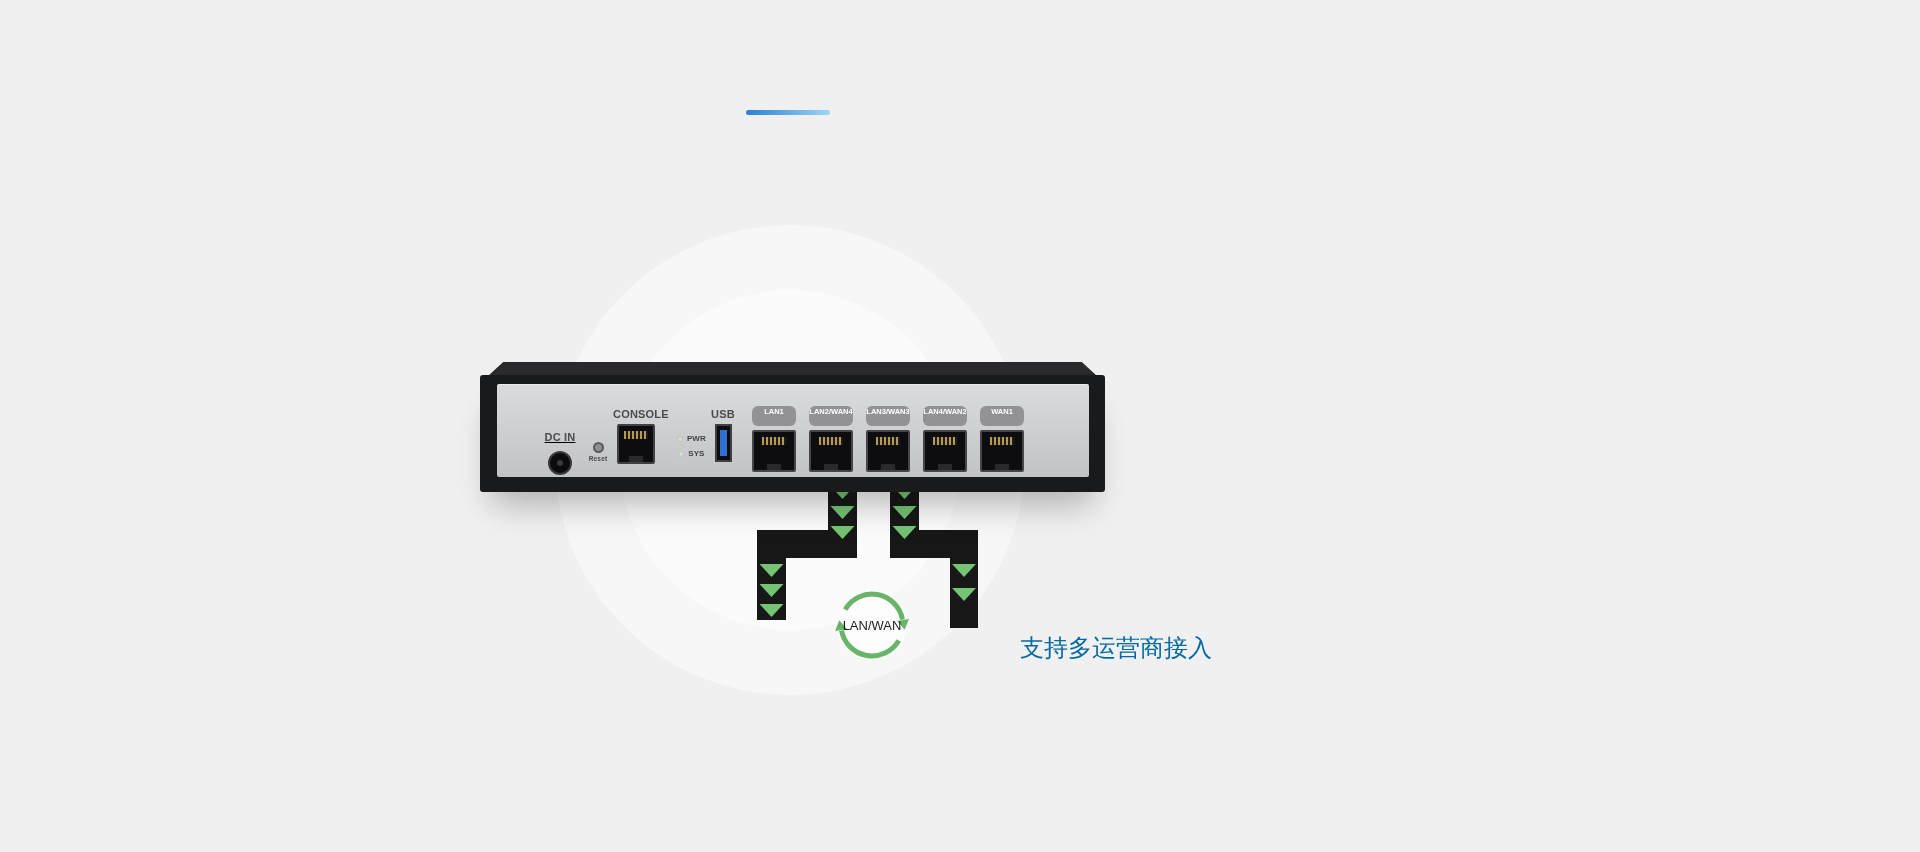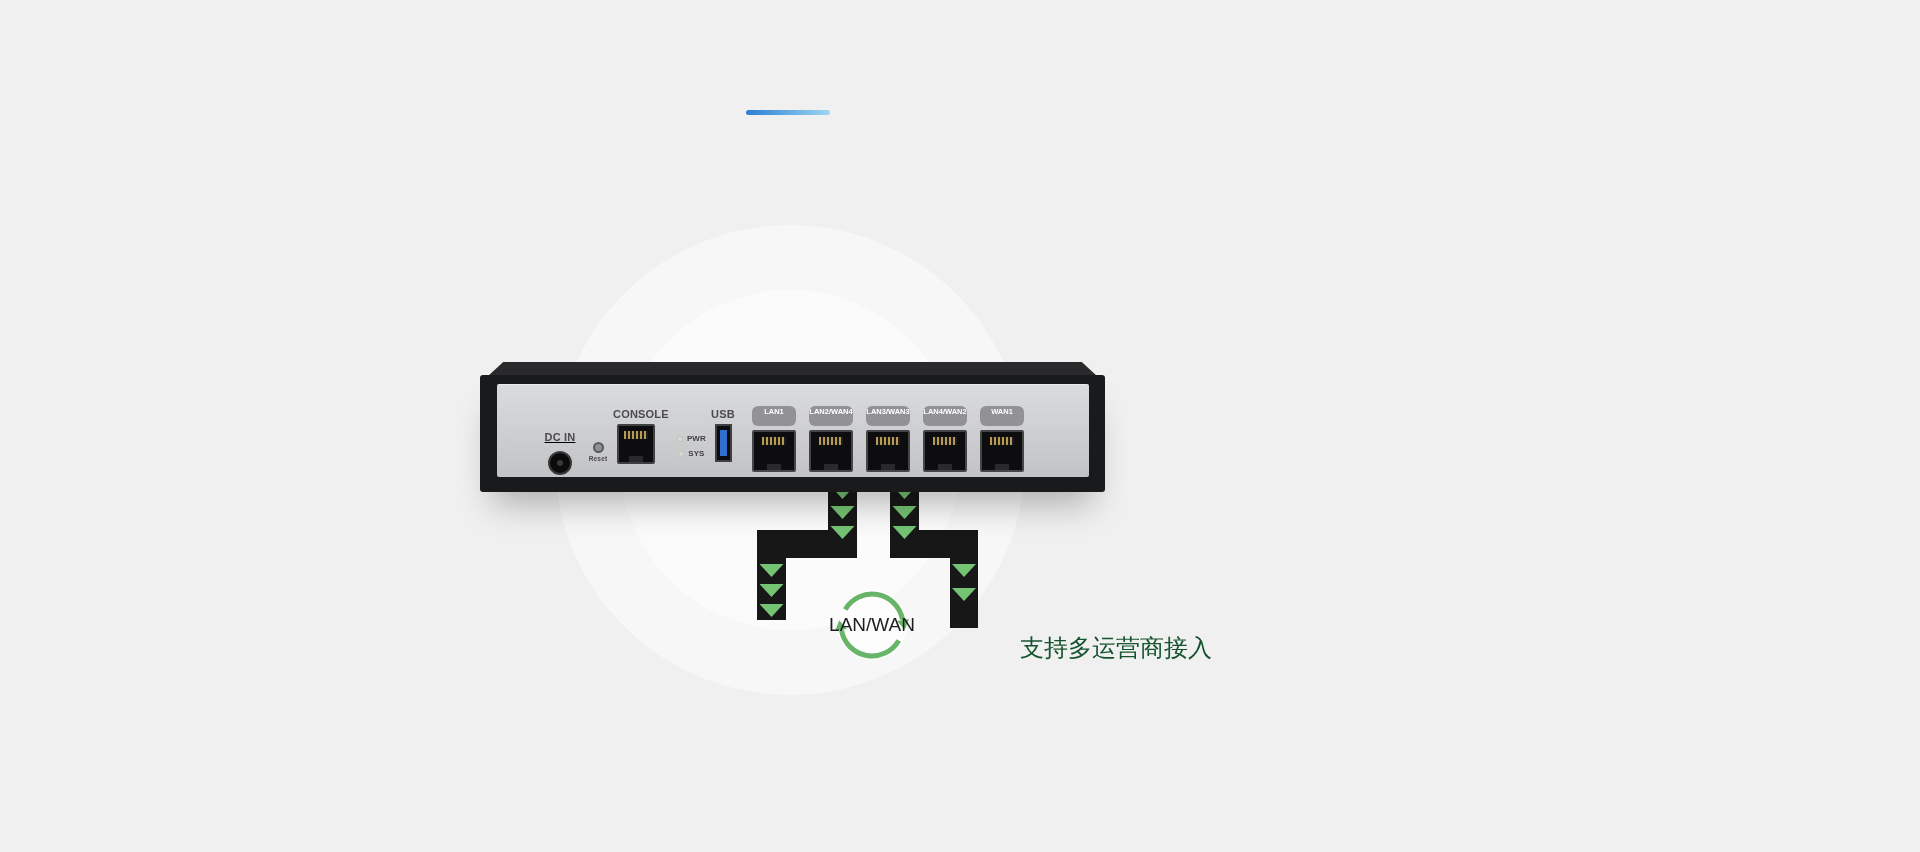--- a/index.html
+++ b/index.html
@@ -66,23 +66,23 @@
           border-radius:6px; text-align:center; white-space:nowrap; }
   .jack { width:44px; height:42px; margin-top:4px; background:#0d0d0f; border:2px solid #454548;
           border-radius:2px; position:relative; }
 
   .cycle { position:absolute; left:833px; top:586px; width:78px; height:78px; z-index:3; }
   .cycle-bg { position:absolute; inset:4px; border-radius:50%; background:#fdfdfd; }
   .cycle svg { position:absolute; inset:0; }
   .cycle-arc { stroke:var(--cycle-green,#68b468); stroke-width:5; fill:none; }
   .cycle-head { fill:var(--cycle-green,#68b468); }
   .cycle-label { position:absolute; inset:0; display:flex; align-items:center; justify-content:center;
-                 font-size:19px; color:#1d1d1d; }
-
-  .caption { position:absolute; left:1020px; top:632px; font-size:24px; color:#14532d; }
+                 font-size:13px; color:#1d1d1d; }
+
+  .caption { position:absolute; left:1020px; top:632px; font-size:24px; color:#0369a1; }
 </style>
 </head>
 <body>
 
 <div class="stage">
 
   <div class="divider"></div>
 
   <p class="desc">
     <br>

